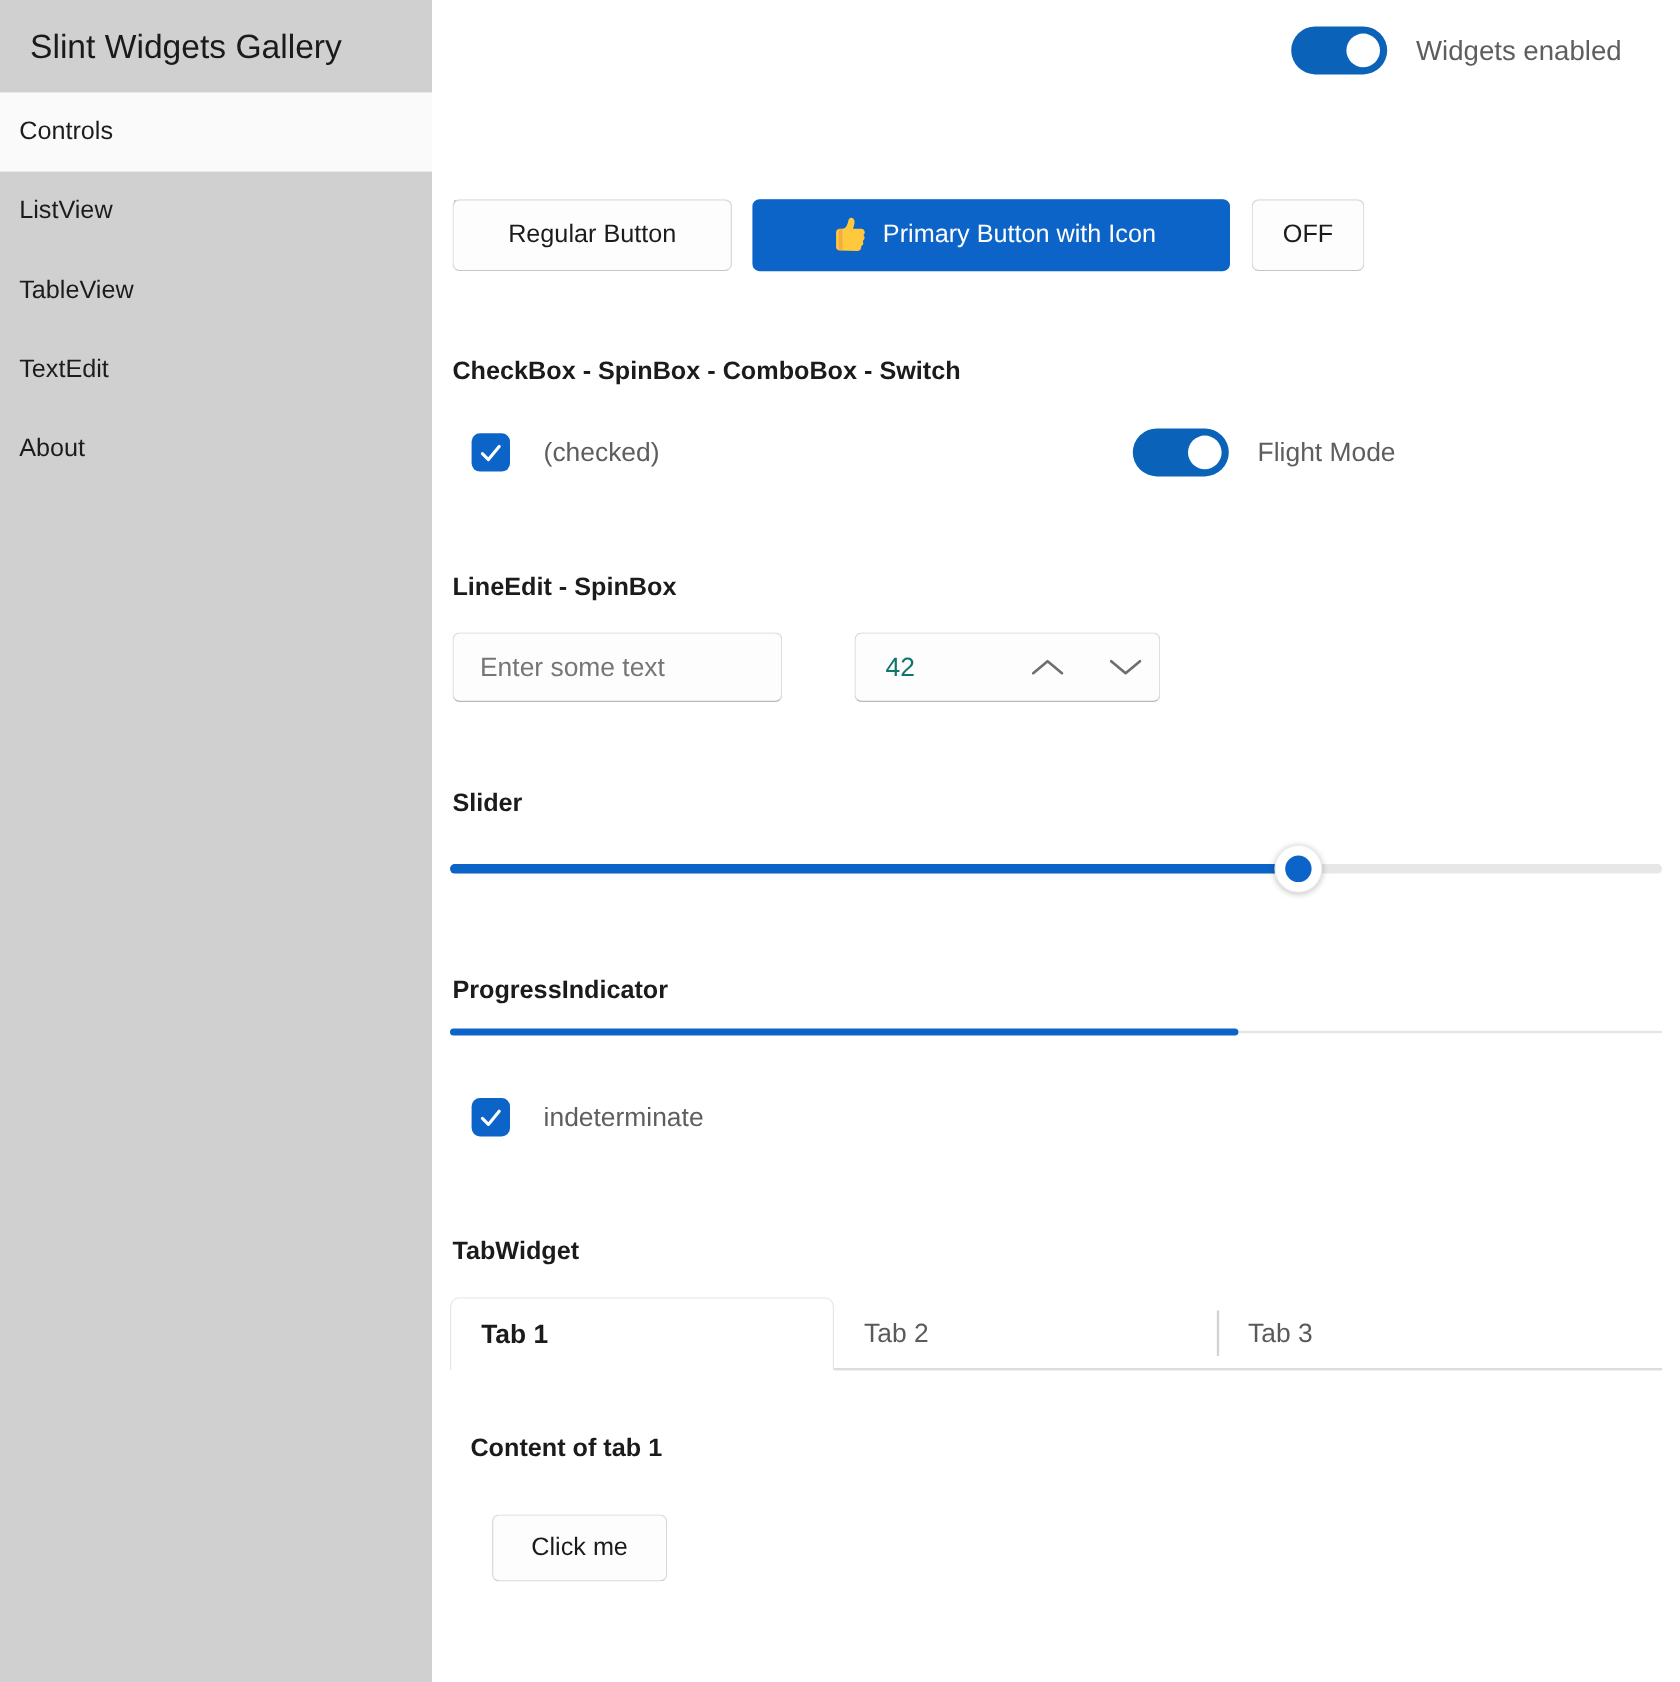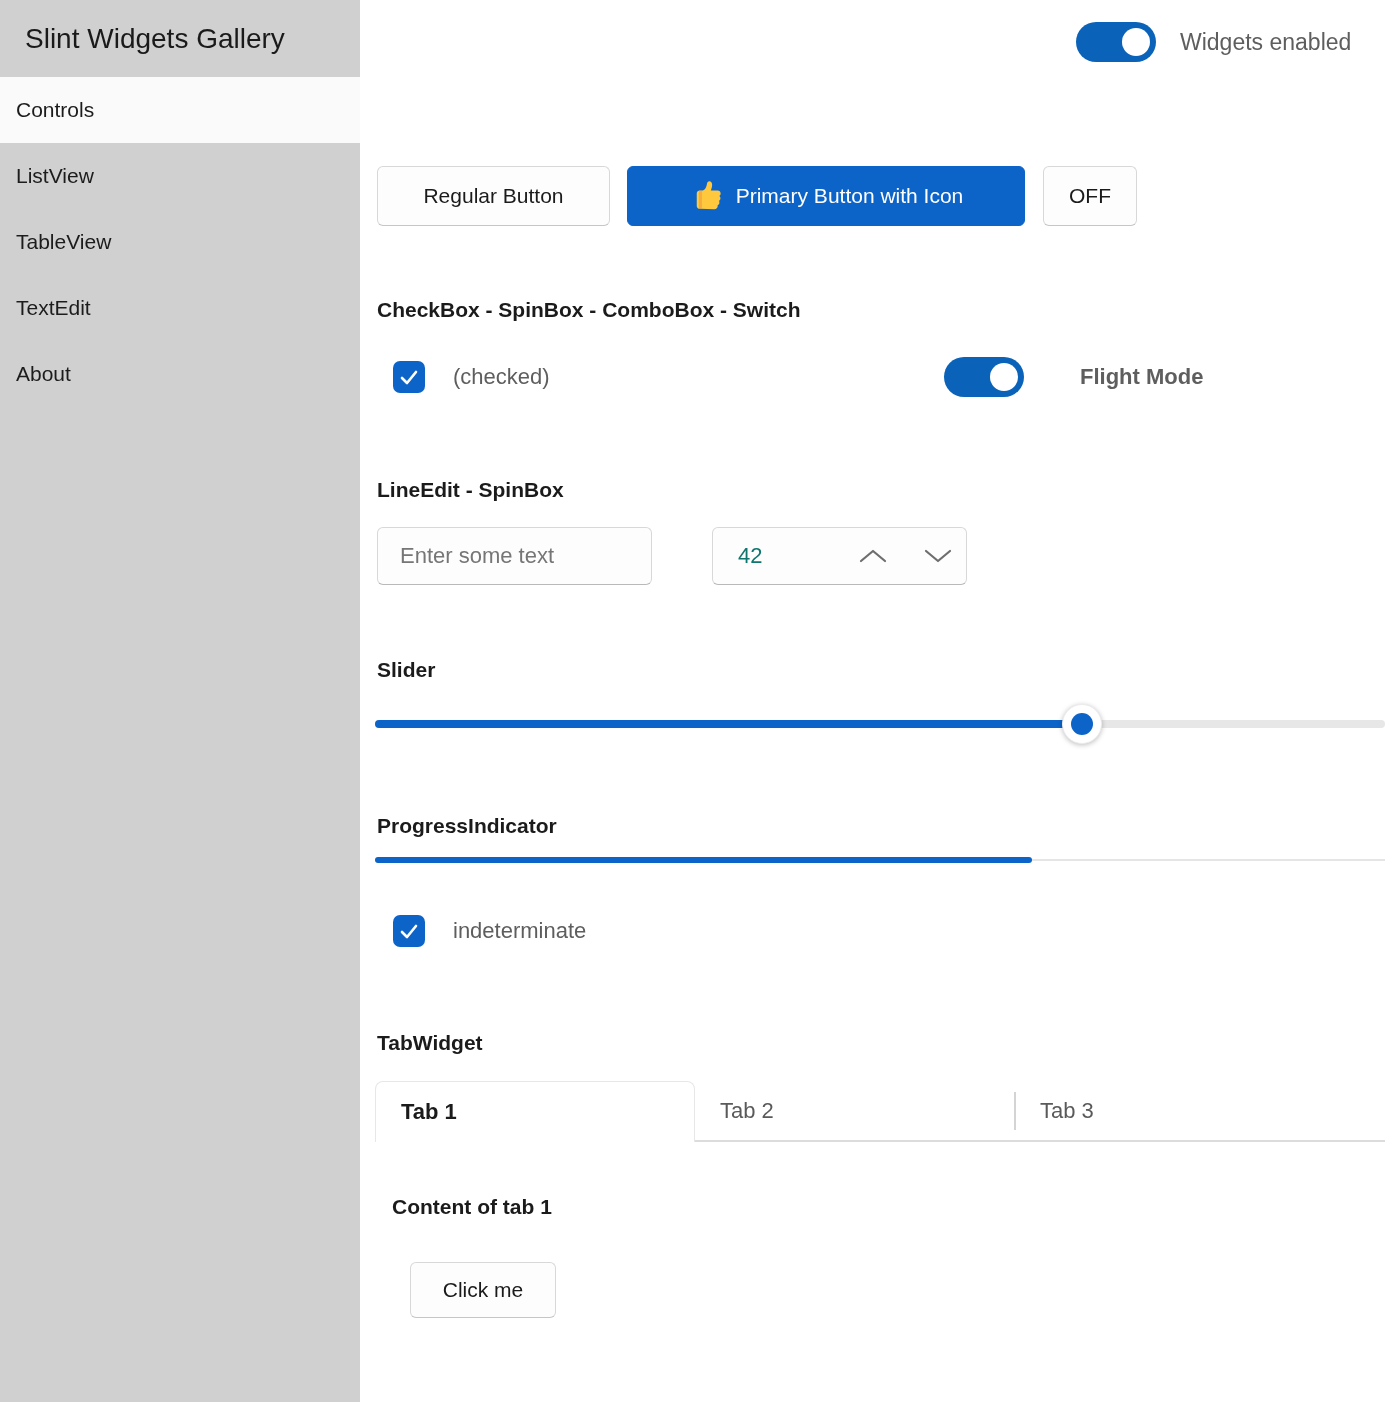--- a/index.html
+++ b/index.html
@@ -131,21 +131,21 @@
           <polyline points="2,8 7,13 16,2" fill="none" stroke="#ffffff" stroke-width="2.6" stroke-linecap="round" stroke-linejoin="round"></polyline>
         </svg>
     </span>
   </div>
   <div class="cb-label gray-label" style="left:453px; top:361px;">(checked)</div>
 
 
   <div class="switch" style="left:944px; top:357px;">
     <div class="thumb"></div>
   </div>
-  <div class="cb-label gray-label" style="left:1080px; top:357px; height:40px;font-weight:bold;">Flight Mode</div>
+  <div class="cb-label gray-label" style="left:1048px; top:357px; height:40px;">Flight Mode</div>
 
   <div class="heading" style="left:377px; top:477px;">LineEdit - SpinBox</div>
 
   <input class="lineedit" type="text" placeholder="Enter some text" style="">
 
   <div class="spinbox">
     <div class="spin-value">42</div>
     <div class="spin-btn spin-up">
       <span style="display:flex;">
         <svg width="28" height="14" viewBox="0 0 28 14">

